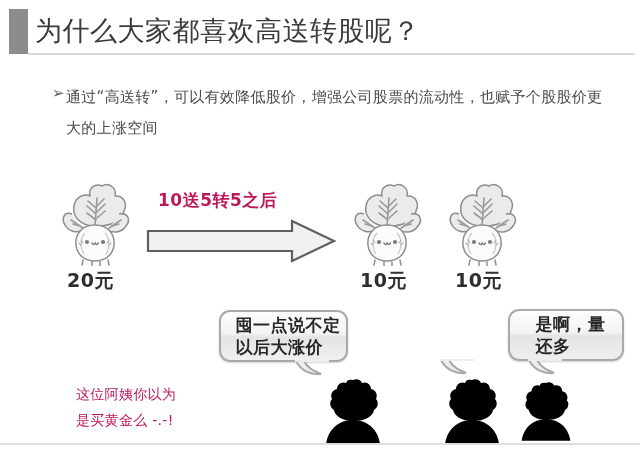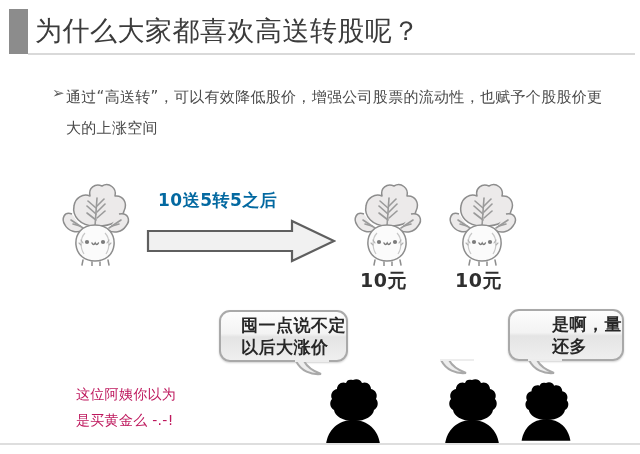--- a/index.html
+++ b/index.html
@@ -83,42 +83,42 @@
     white-space: nowrap;
     letter-spacing: 0.5px;
   }
 
   
   .arrow-caption {
     position: absolute;
     left: 158px; top: 189px;
     font-size: 17px;
     font-weight: bold;
-    color: #0369a1;
+    color: #be185d;
     white-space: nowrap;
     letter-spacing: 0.5px;
   }
   .arrow-shape {
     position: absolute;
     left: 146px; top: 219px;
     width: 190px; height: 44px;
   }
   .arrow-shape svg { display: block; }
 
   
   .bubble {
     position: absolute;
     box-sizing: border-box;
     border: 2px solid #a9a9a9;
     border-radius: 11px;
     background: linear-gradient(to bottom, #fdfdfd 0%, #f3f3f3 45%, #e4e4e4 52%, #efefef 100%);
     box-shadow: 0 1px 2px rgba(0,0,0,0.18);
     display: flex;
     align-items: center;
-    justify-content: flex-end;
+    justify-content: center;
   }
   .bubble-text {
     font-size: 17px;
     font-weight: bold;
     color: #272727;
     line-height: 22px;
     padding-left: 9px;
     letter-spacing: 0.5px;
     white-space: pre-line;
   }
@@ -194,20 +194,21 @@
         <path d="M46 53 C51 58 51 68 47 74" fill="none" stroke="#c8c8c8" stroke-width="1.2"></path>
         <circle cx="28" cy="62" r="2.1" fill="#7b7b7b"></circle>
         <circle cx="44" cy="62" r="2.1" fill="#7b7b7b"></circle>
         <path d="M33 63 q1.6 3 3.2 0 q1.6 3 3.2 0" fill="none" stroke="#7b7b7b" stroke-width="1.5" stroke-linecap="round"></path>
         <path d="M22 60 l2 3 M20 63 l2 2" stroke="#b0b0b0" stroke-width="1.1" stroke-linecap="round" fill="none"></path>
         <path d="M50 60 l-2 3 M52 63 l-2 2" stroke="#b0b0b0" stroke-width="1.1" stroke-linecap="round" fill="none"></path>
         <path d="M24 80 l-1 5 M33 82 l0 4 M41 82 l0 4 M49 80 l1 5" stroke="#8d8d8d" stroke-width="1.5" stroke-linecap="round" fill="none"></path>
       </g>
     </svg>
   </div>
+  <div class="price-label" style="left:67px; top:268px;">20元</div>
 
   <div class="arrow-caption">10送5转5之后</div>
   <div class="arrow-shape">
     <svg width="190" height="44" viewBox="0 0 190 44" xmlns="http://www.w3.org/2000/svg">
       <path d="M2 12 L146 12 L146 2 L188 22 L146 42 L146 32 L2 32 Z" fill="#f1f1f1" stroke="#5f5f5f" stroke-width="2.2" stroke-linejoin="miter"></path>
     </svg>
   </div>
 
   <div class="veg" style="left:351px; top:180px;">
     <svg viewBox="0 0 72 86" xmlns="http://www.w3.org/2000/svg">

